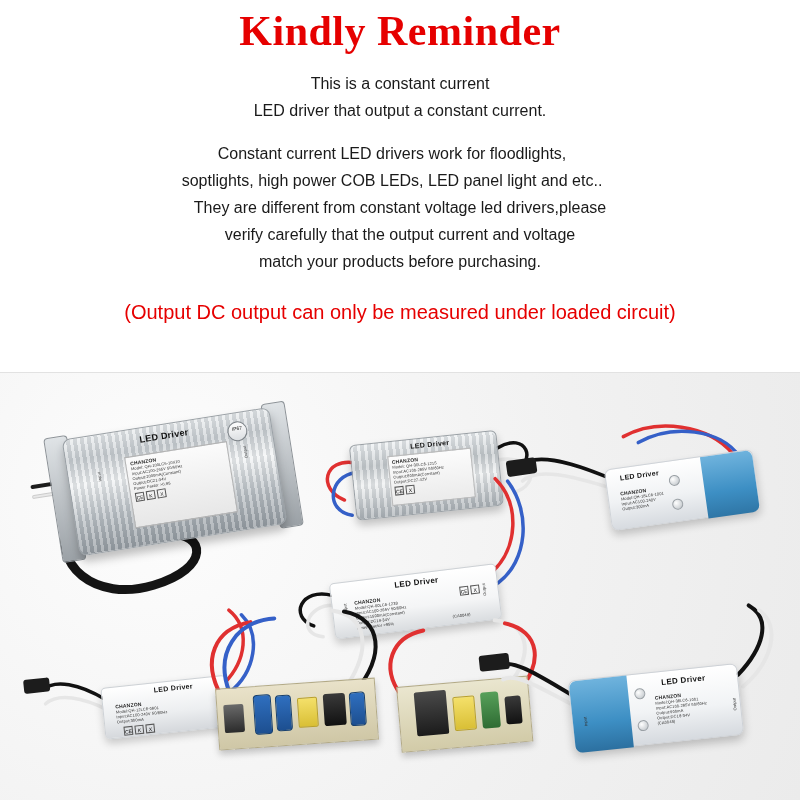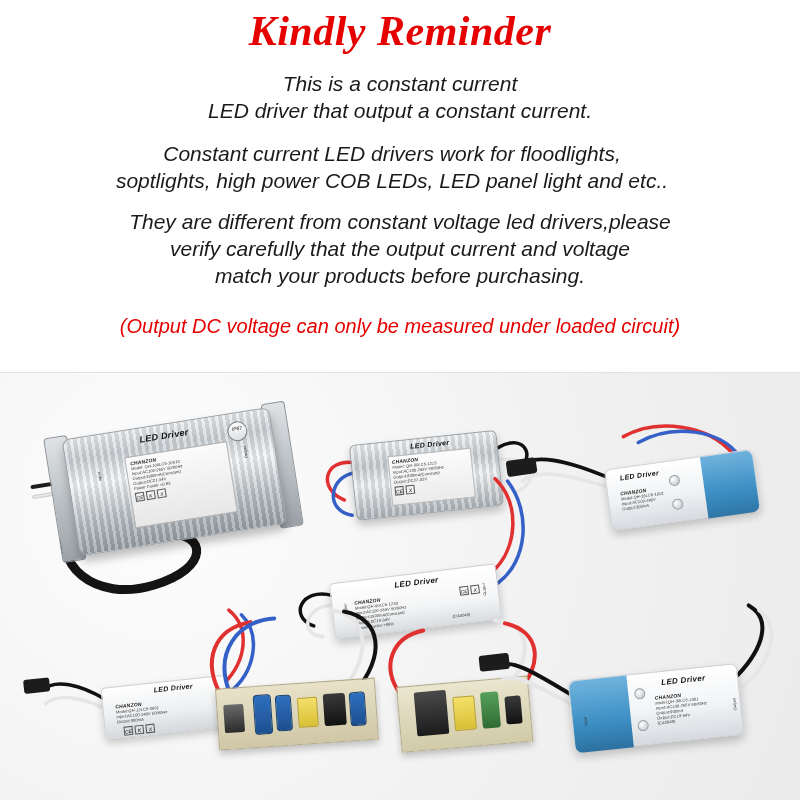--- a/index.html
+++ b/index.html
@@ -7,21 +7,20 @@
     margin: 0; padding: 0;
     width: 800px; height: 800px;
     background: #ffffff;
     font-family: "Liberation Sans", sans-serif;
     overflow: hidden;
   }
   #page {
     position: relative;
     width: 636px; height: 800px;
     background: #ffffff;
-    font-style: italic;
   }
 
   
   .notice {
     position: absolute;
     left: 0; top: 0;
     width: 800px; height: 372px;
     background: #ffffff;
     text-align: center;
     padding-top: 6px;
@@ -29,27 +28,27 @@
   .notice-title {
     font-family: "Liberation Serif", serif;
     color: #e60000;
     font-size: 42px;
     font-weight: bold;
     line-height: 50px;
     letter-spacing: 0.5px;
   }
   .notice-p {
     color: #1a1a1a;
-    font-size: 21px;
+    font-size: 16px;
     line-height: 27px;
     padding: 0 28px;
   }
   .p1 { margin-top: 14px; }
   .p2 { margin-top: 16px; }
-  .p3 { margin-top: 14px; }
+  .p3 { }
   .notice-warning {
     margin-top: 24px;
     color: #e60000;
     font-size: 20px;
     line-height: 26px;
     padding: 0 24px;
   }
 
   
   .photo {
@@ -303,21 +302,21 @@
 
   <section class="notice">
     <div class="notice-title">Kindly Reminder</div>
     <div class="notice-p p1" style="white-space:pre-line;">This is a constant current
 LED driver that output a constant current.</div>
     <div class="notice-p p2" style="white-space:pre-line;padding-left:12px;">Constant current LED drivers work for floodlights,
 soptlights, high power COB LEDs, LED panel light and etc..</div>
     <div class="notice-p p3" style="white-space:pre-line;">They are different from constant voltage led drivers,please
 verify carefully that the output current and voltage
 match your products before purchasing.</div>
-    <div class="notice-warning">(Output DC voltage can only be measured under loaded circuit)</div>
+    <div class="notice-warning">(Output DC output can only be measured under loaded circuit)</div>
   </section>
 
   <section class="photo">
     <div class="photo-bg"></div>
 
     <div class="dev" id="dev-alu">
 
       <svg width="250" height="160" style="position:absolute;left:0;top:0;overflow:visible;">
         <path d="M18 96 C -10 140, 30 184, 90 176 C 150 168, 150 132, 112 128" stroke="#141414" stroke-width="9" fill="none" stroke-linecap="round"></path>
       </svg>

